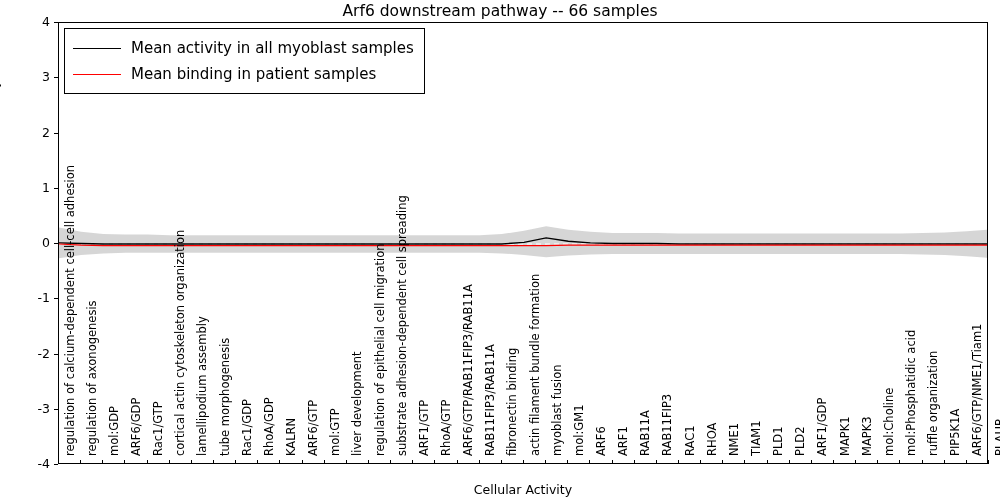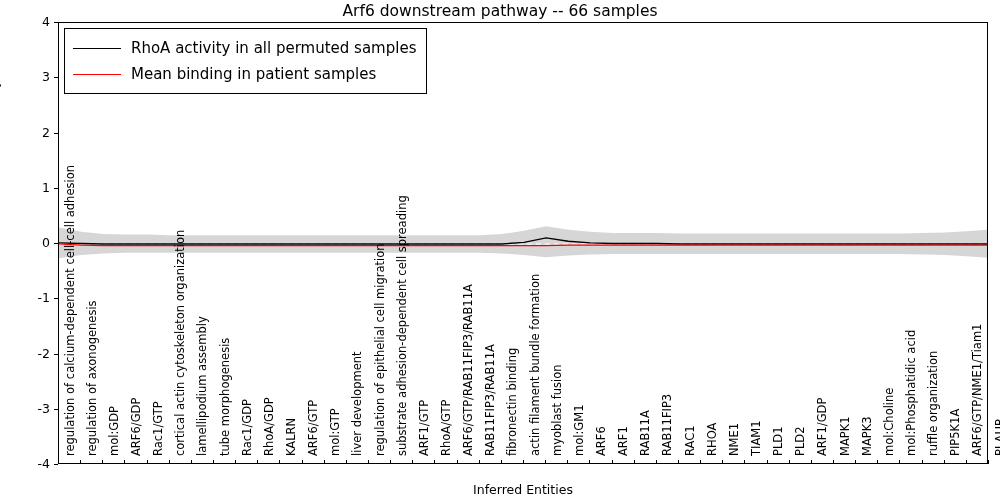--- a/index.html
+++ b/index.html
@@ -140,21 +140,21 @@
   }
 </style>
 </head>
 <body>
 
 <div id="figure">
 
   <div id="chart-title">Arf6 downstream pathway -- 66 samples</div>
 
   <div id="ylabel">Inferred Activity</div>
-  <div id="xlabel">Inferred Entities</div>
+  <div id="xlabel">Cellular Activity</div>
 
   <div id="yticks">
       <div class="ytick-wrap" style="top: 464px;">
         <div class="ytick-mark"></div>
         <div class="ytick-text">-4</div>
       </div>
       <div class="ytick-wrap" style="top: 408.75px;">
         <div class="ytick-mark"></div>
         <div class="ytick-text">-3</div>
       </div>
@@ -370,21 +370,21 @@
       </div>
       <div class="xtick" style="left: 988px;">
         <div class="xtick-mark"></div>
         <div class="xtick-text">PLAUR</div>
       </div>
     </div>
 
   <div id="legend">
     <div class="legend-row">
       <span class="legend-swatch" style="border-top-color: rgb(0, 0, 0);"></span>
-      <span class="legend-text">RhoA activity in all permuted samples</span>
+      <span class="legend-text">Mean activity in all myoblast samples</span>
     </div>
     <div class="legend-row">
       <span class="legend-swatch" style="border-top-color: rgb(255, 0, 0);"></span>
       <span class="legend-text">Mean binding in patient samples</span>
     </div>
   </div>
 
 </div>
 
 </body></html>

